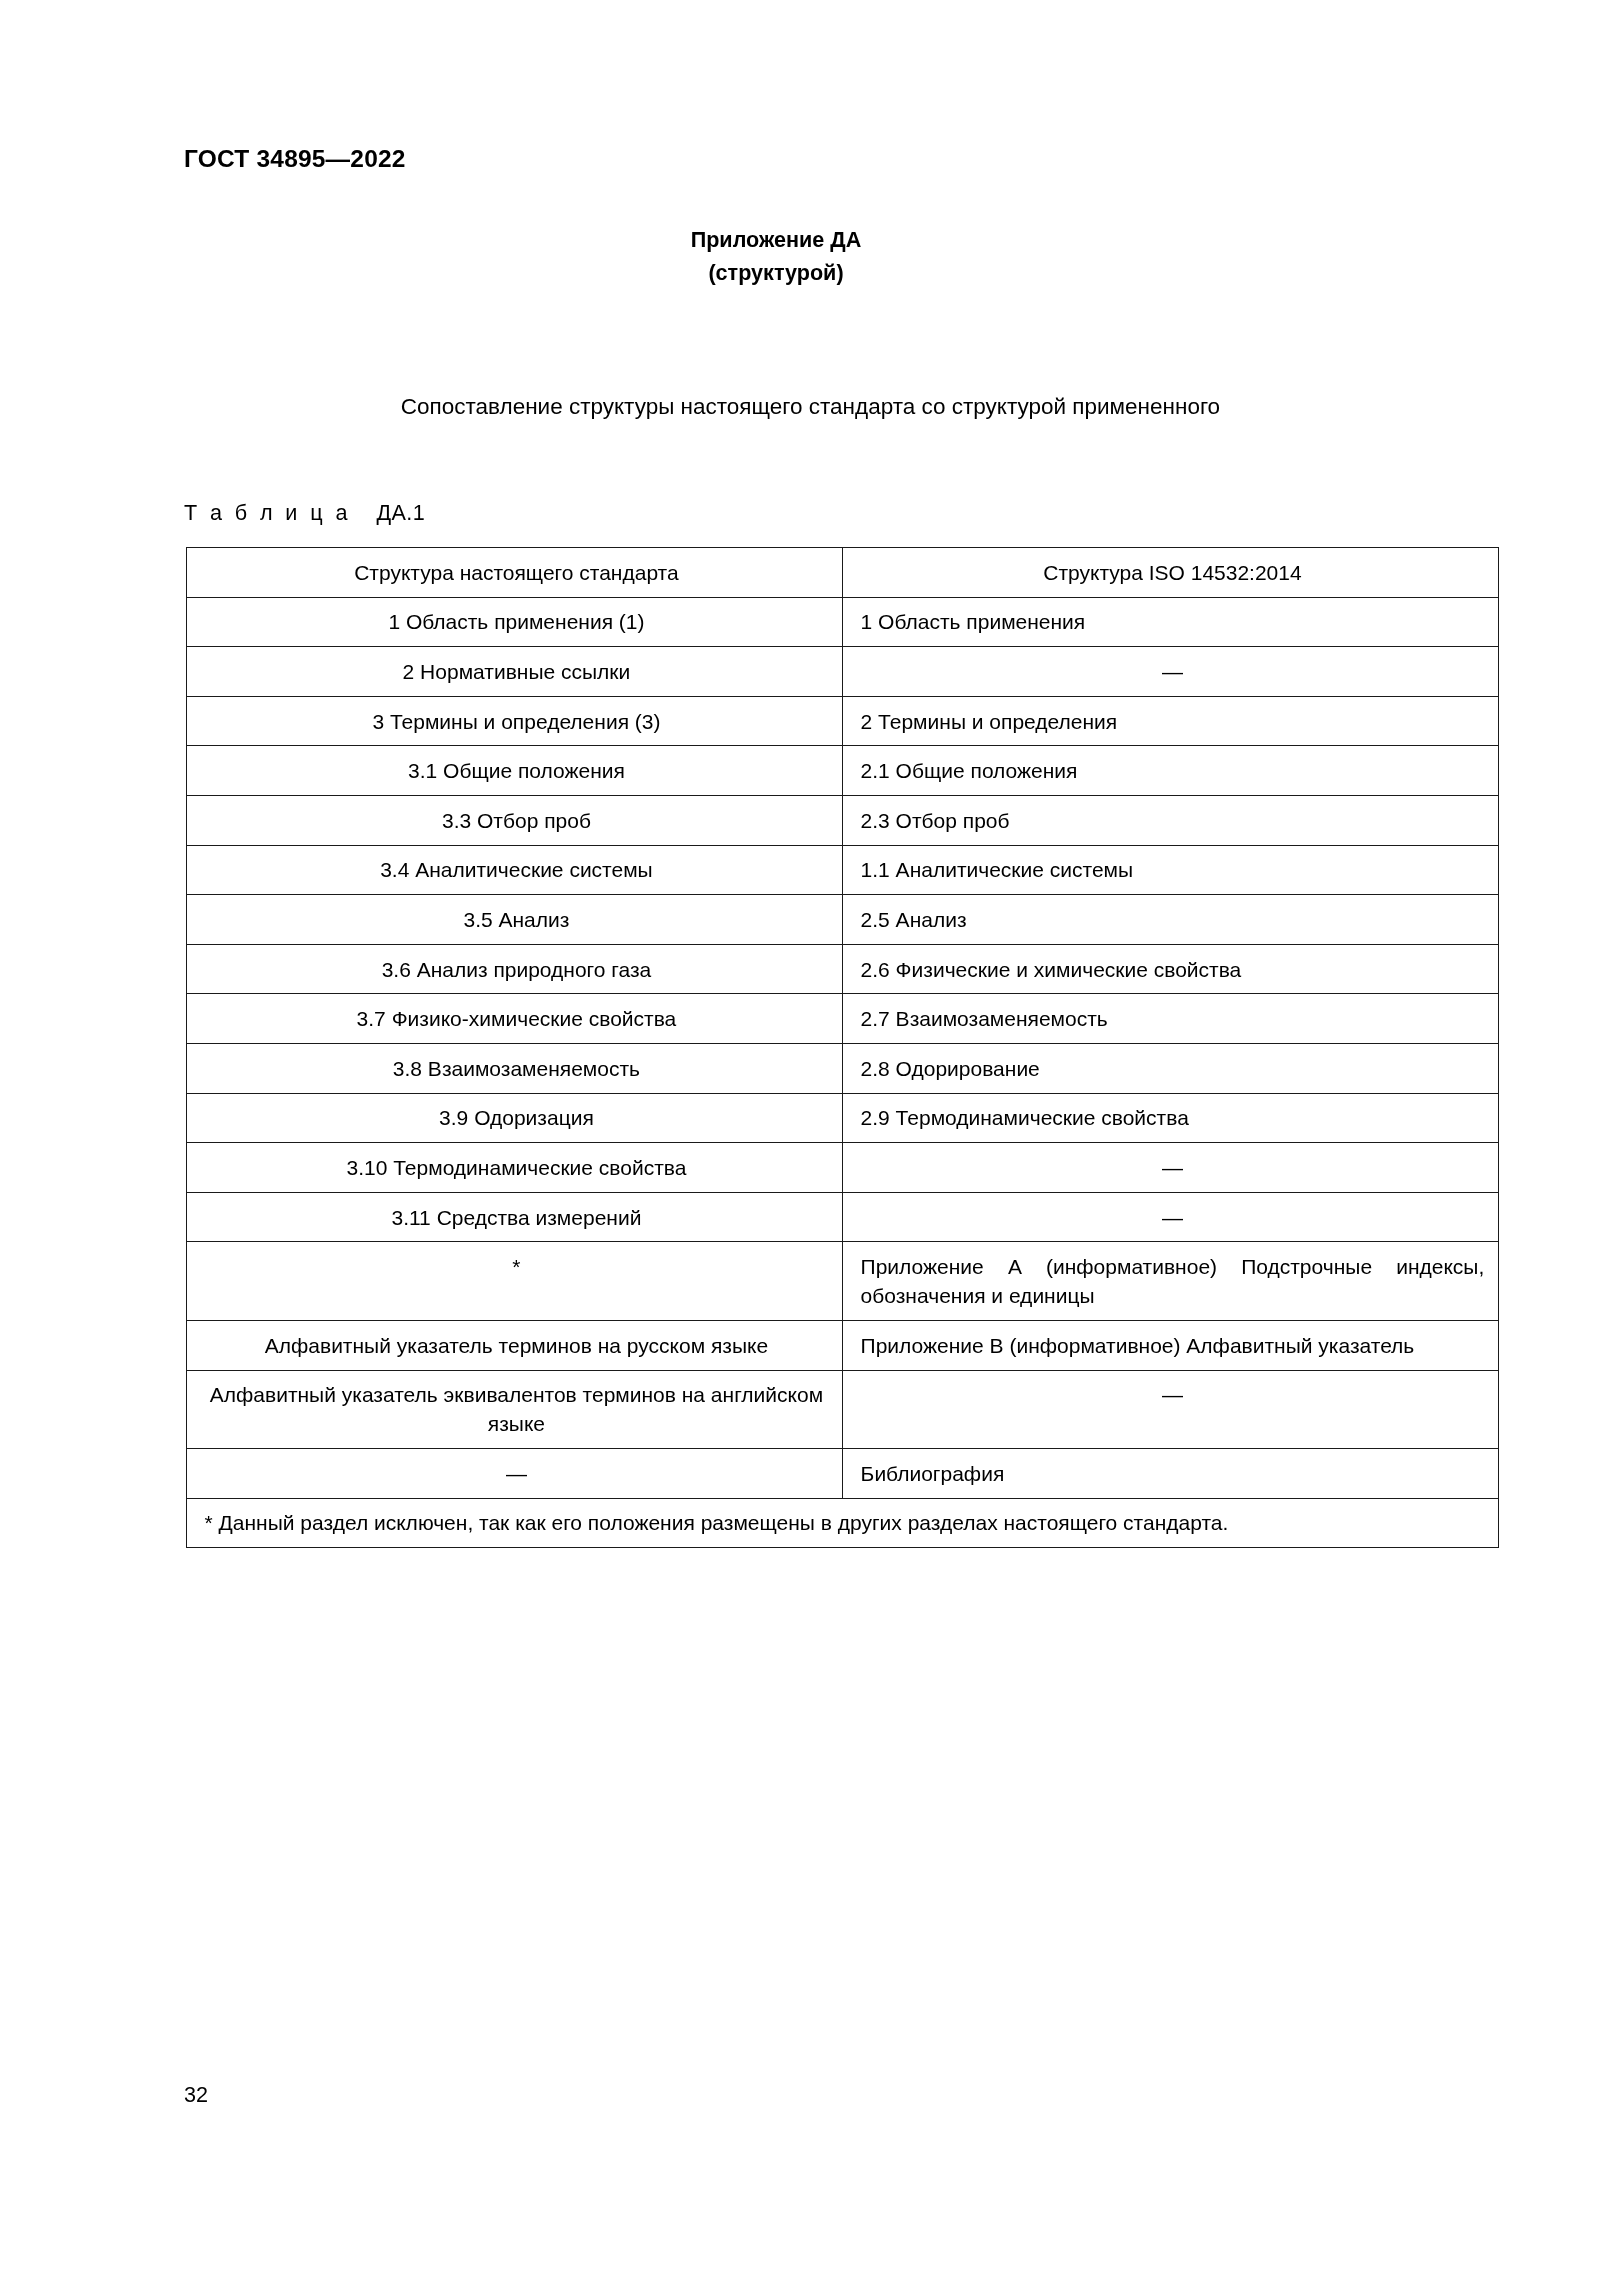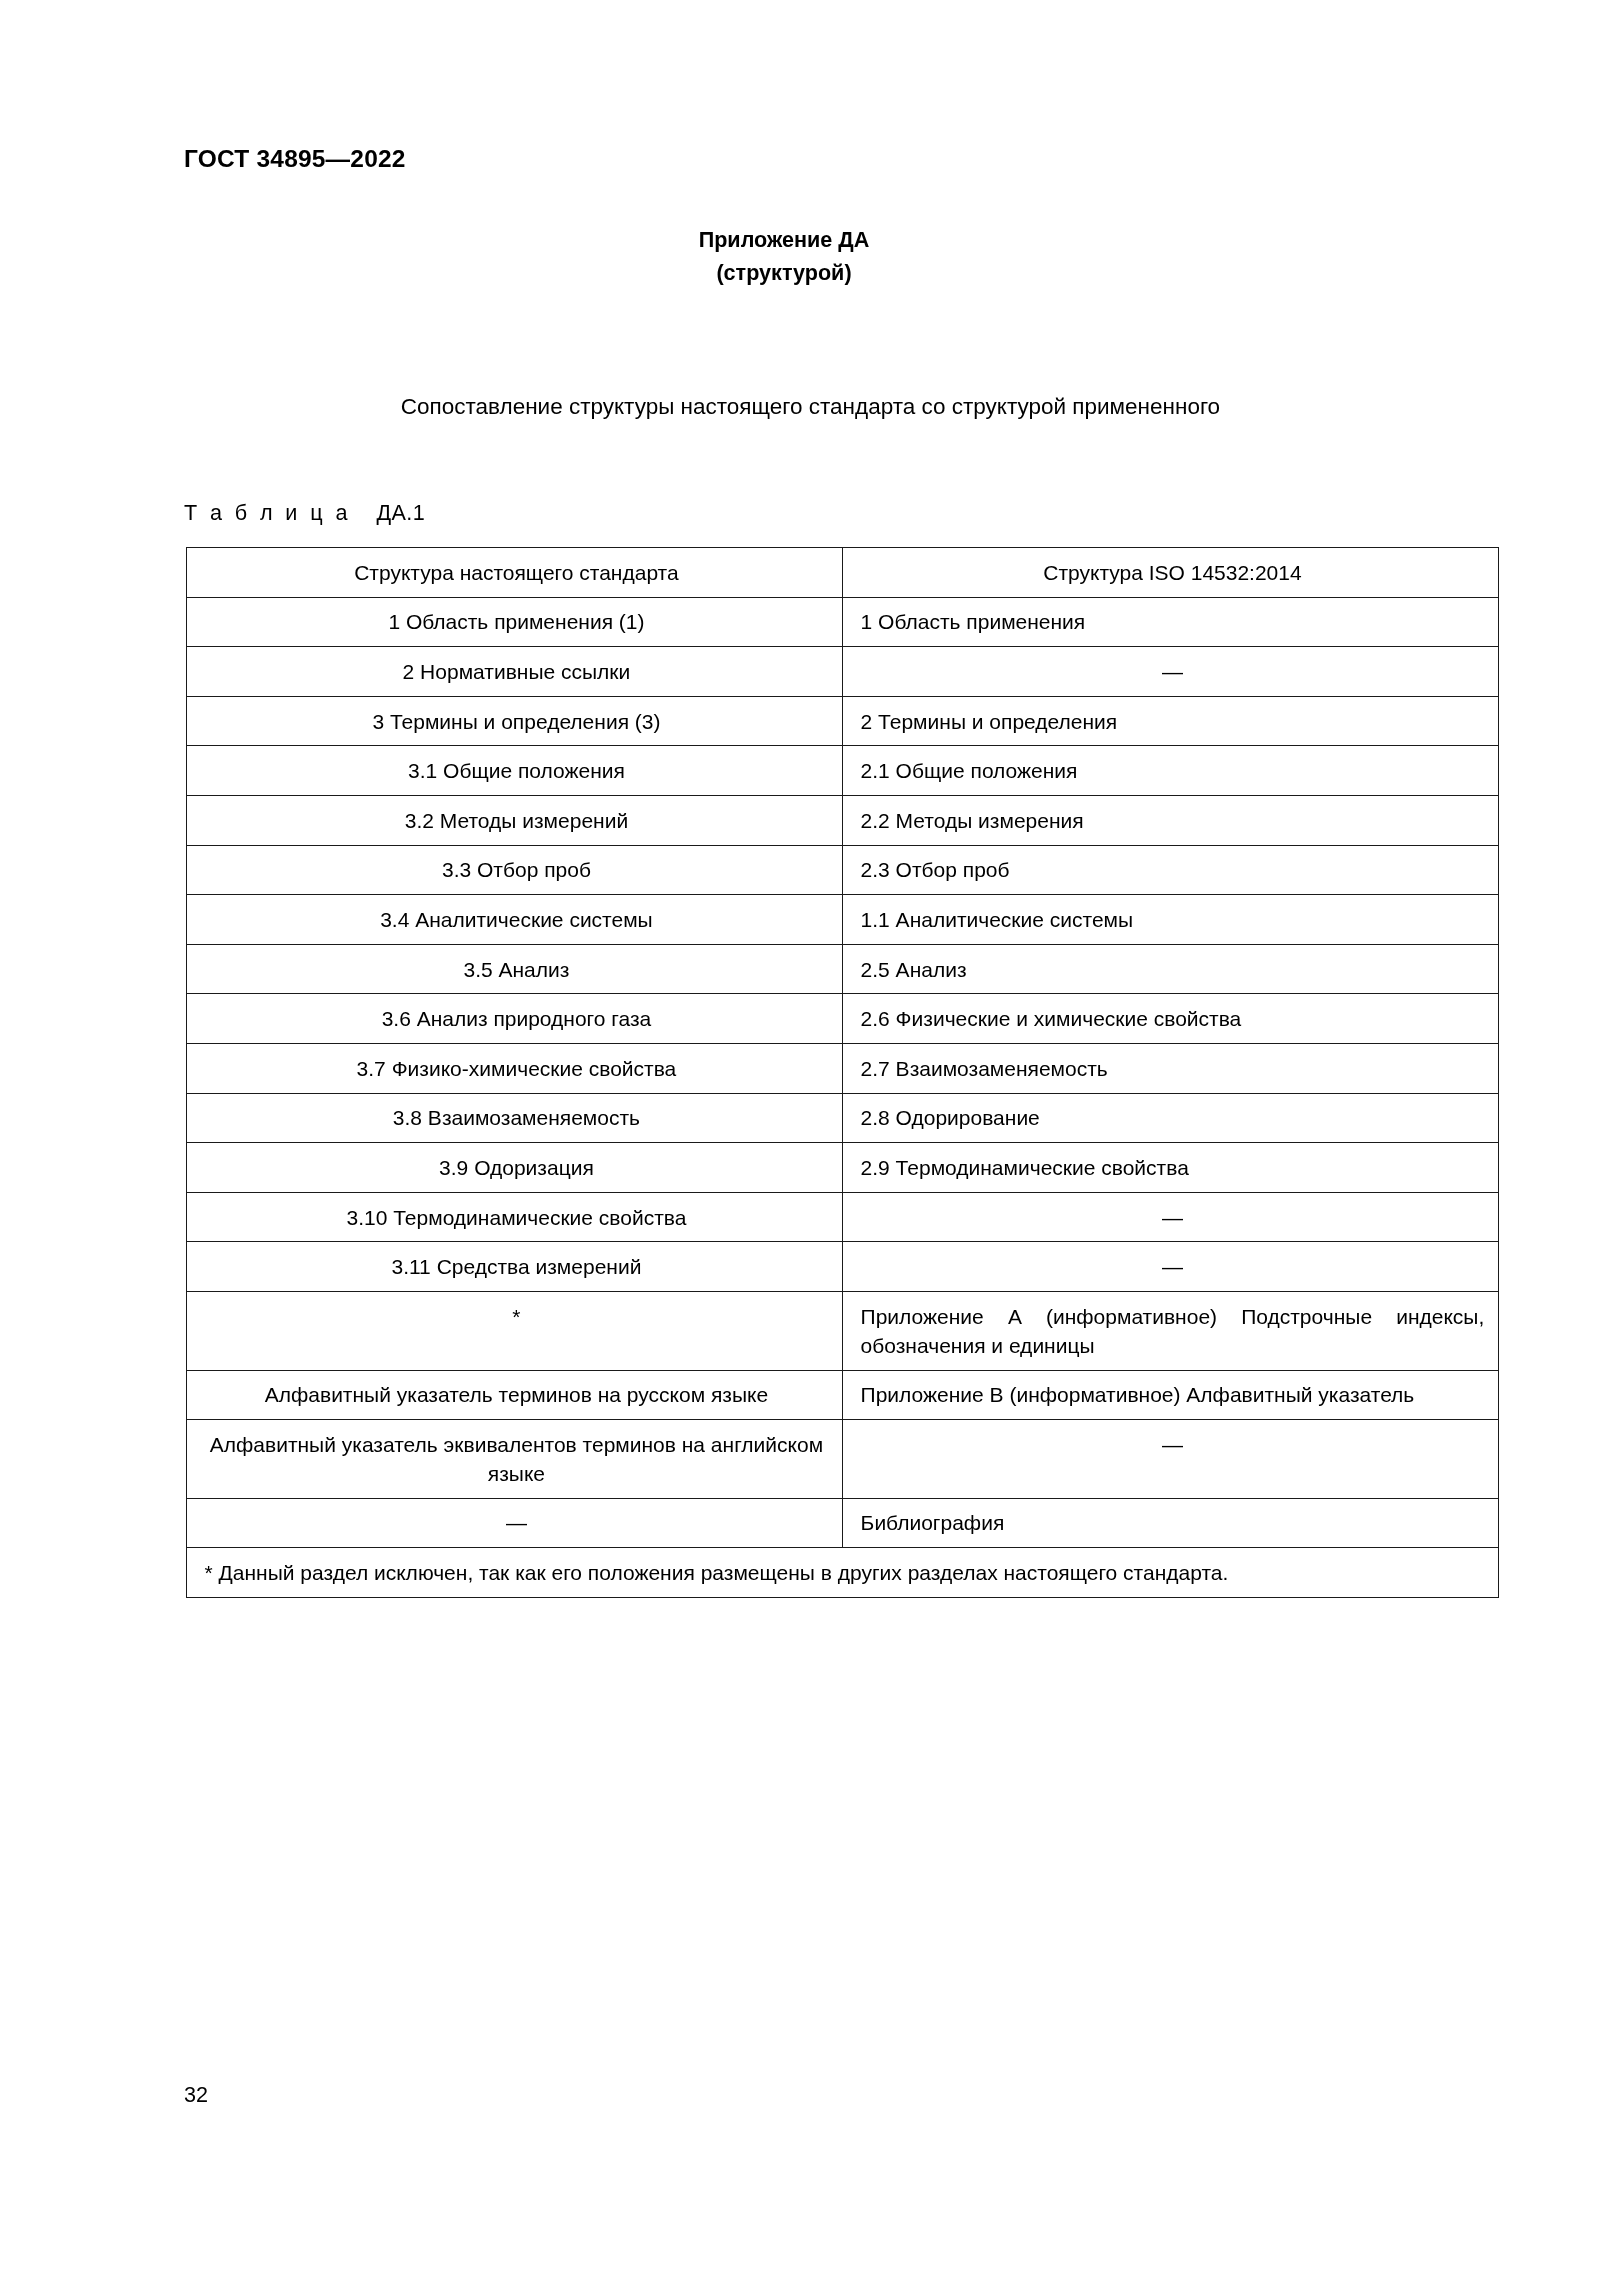--- a/index.html
+++ b/index.html
@@ -27,21 +27,21 @@
     position: absolute;
     top: 145px;
     left: 184px;
     font-size: 24.5px;
     font-weight: bold;
     letter-spacing: 0.2px;
   }
   .annex-title {
     position: absolute;
     top: 223px;
-    left: 12px;
+    left: 4px;
     width: 1544px;
     text-align: center;
     font-size: 21.6px;
     font-weight: bold;
     line-height: 33px;
   }
   .annex-title .sub {
     font-weight: bold;
   }
   .main-title {
@@ -140,24 +140,20 @@
       </tr>
       <tr>
         <td class="col1">3 Термины и определения (3)</td>
         <td class="col2">2  Термины и определения</td>
       </tr>
       <tr>
         <td class="col1">3.1  Общие положения</td>
         <td class="col2">2.1  Общие положения</td>
       </tr>
       <tr>
-        <td class="col1">3.2  Методы измерений</td>
-        <td class="col2">2.2  Методы измерения</td>
-      </tr>
-      <tr>
         <td class="col1">3.3  Отбор проб</td>
         <td class="col2">2.3  Отбор проб</td>
       </tr>
       <tr>
         <td class="col1">3.4  Аналитические системы</td>
         <td class="col2">1.1  Аналитические системы</td>
       </tr>
       <tr>
         <td class="col1">3.5  Анализ</td>
         <td class="col2">2.5  Анализ</td>

